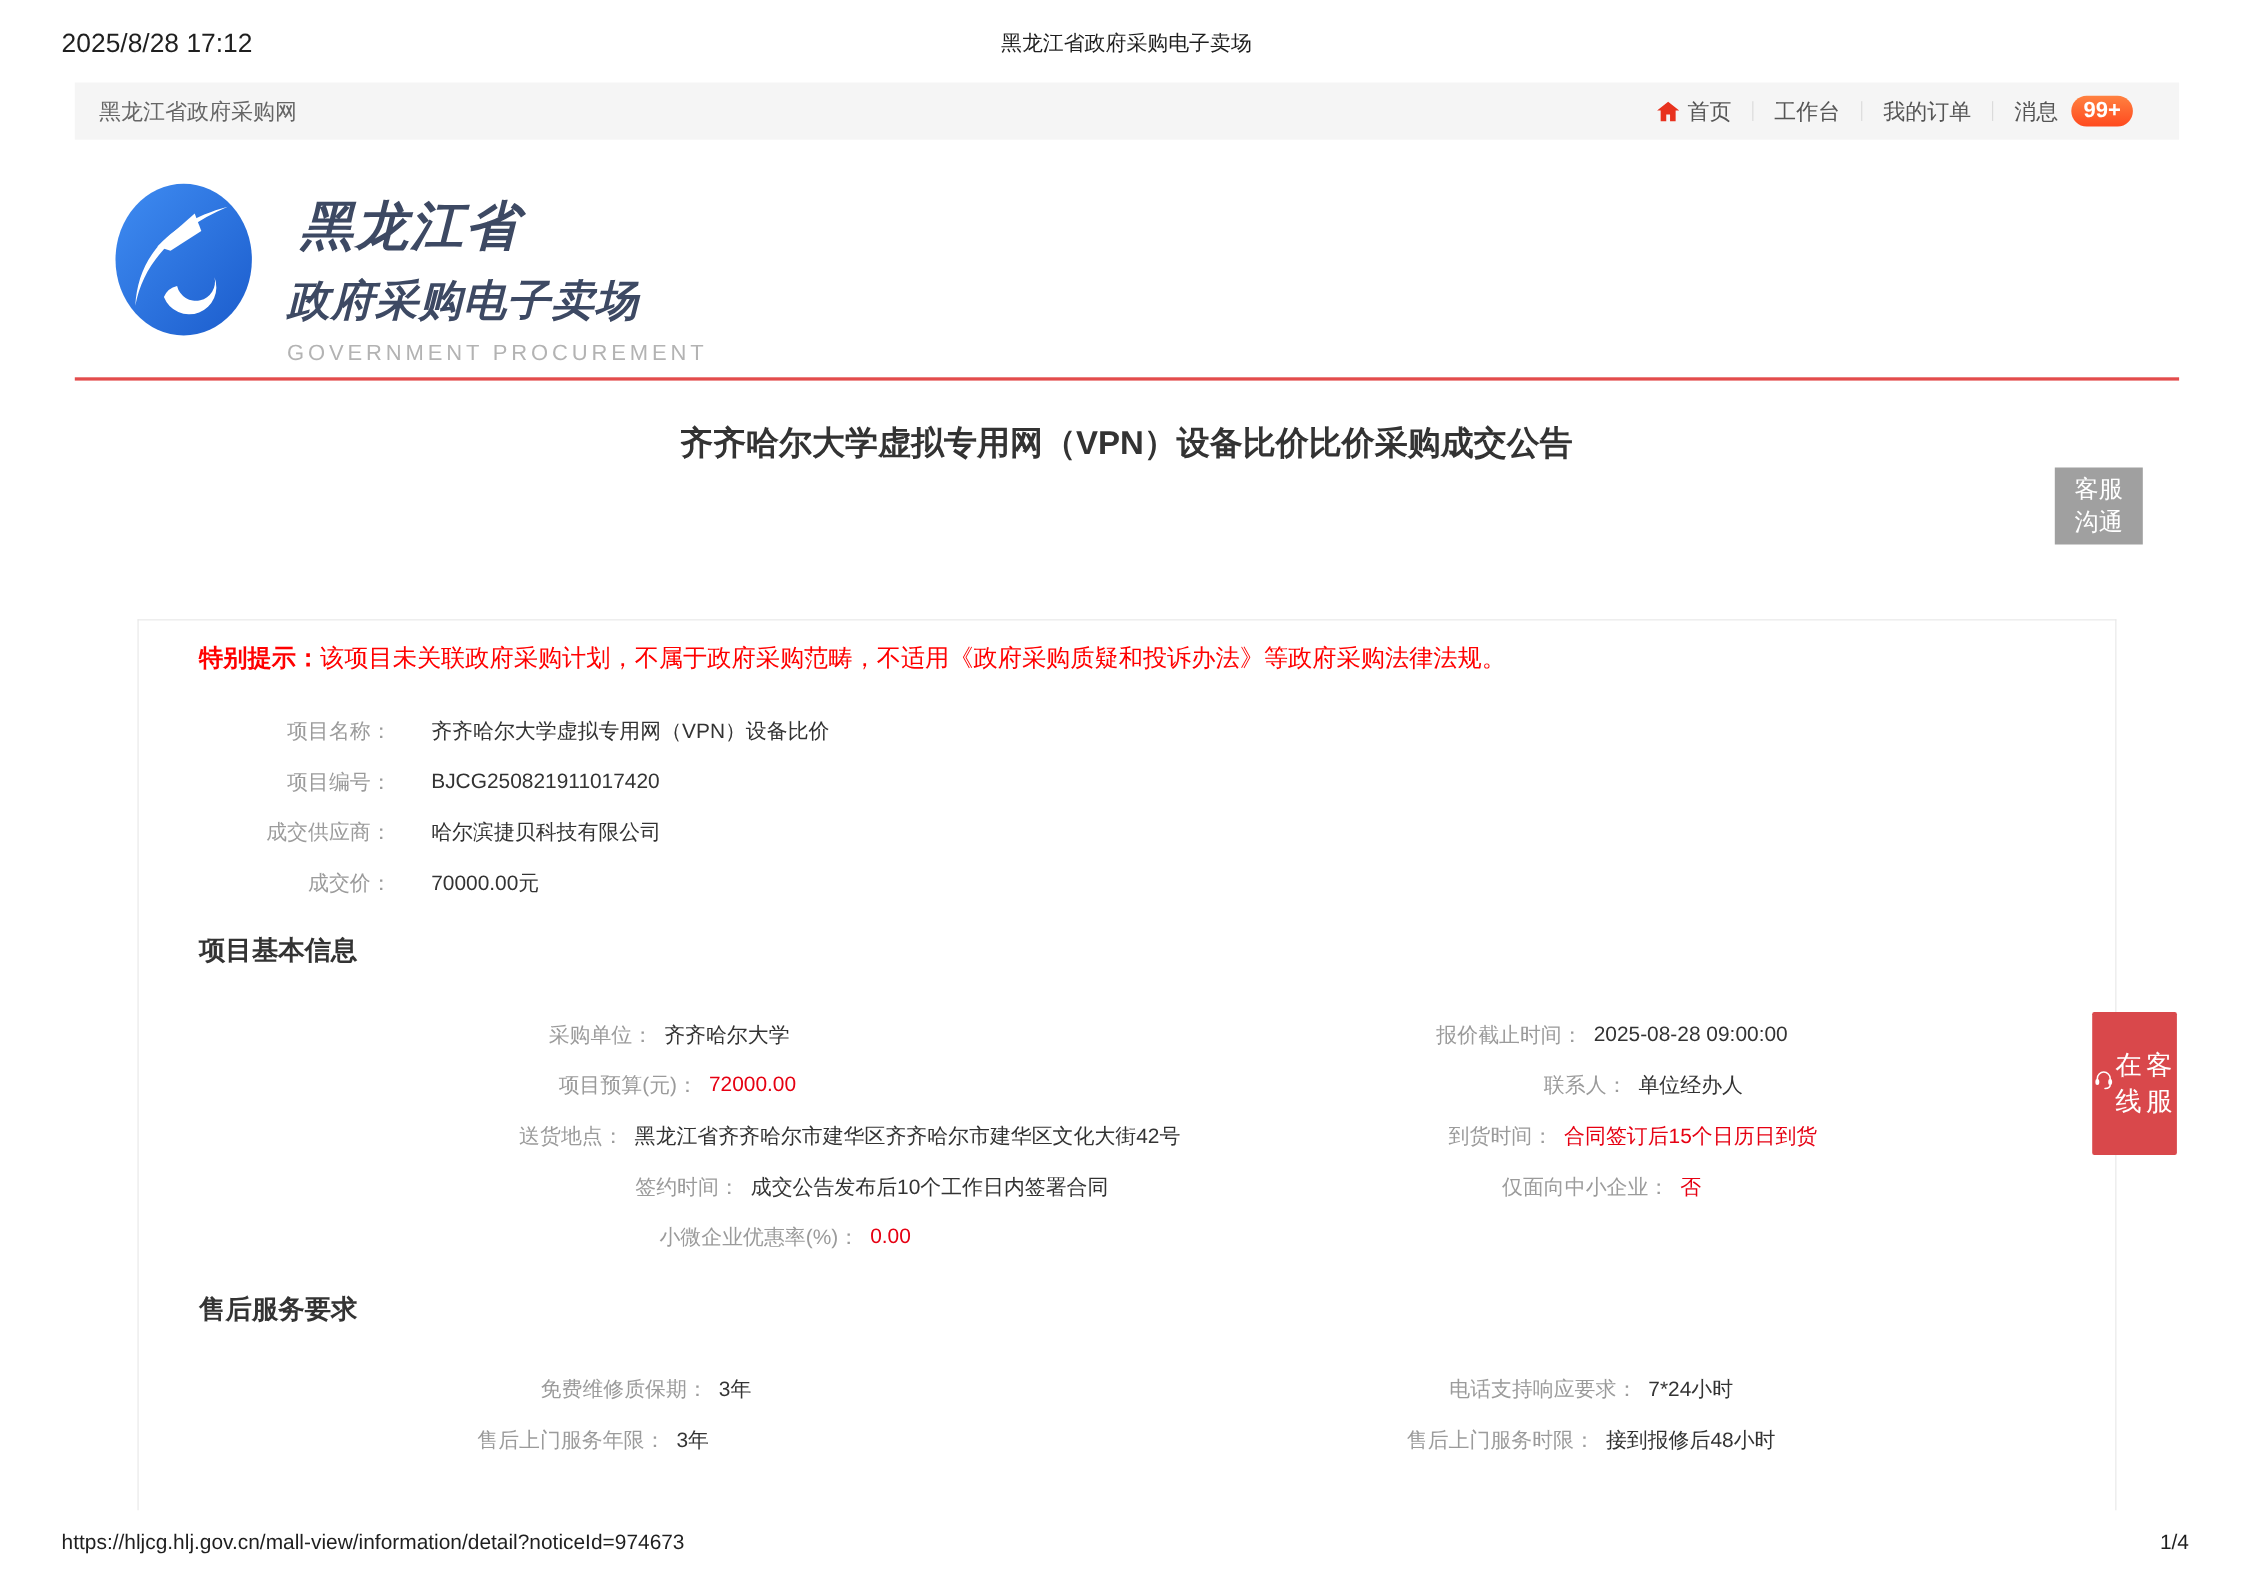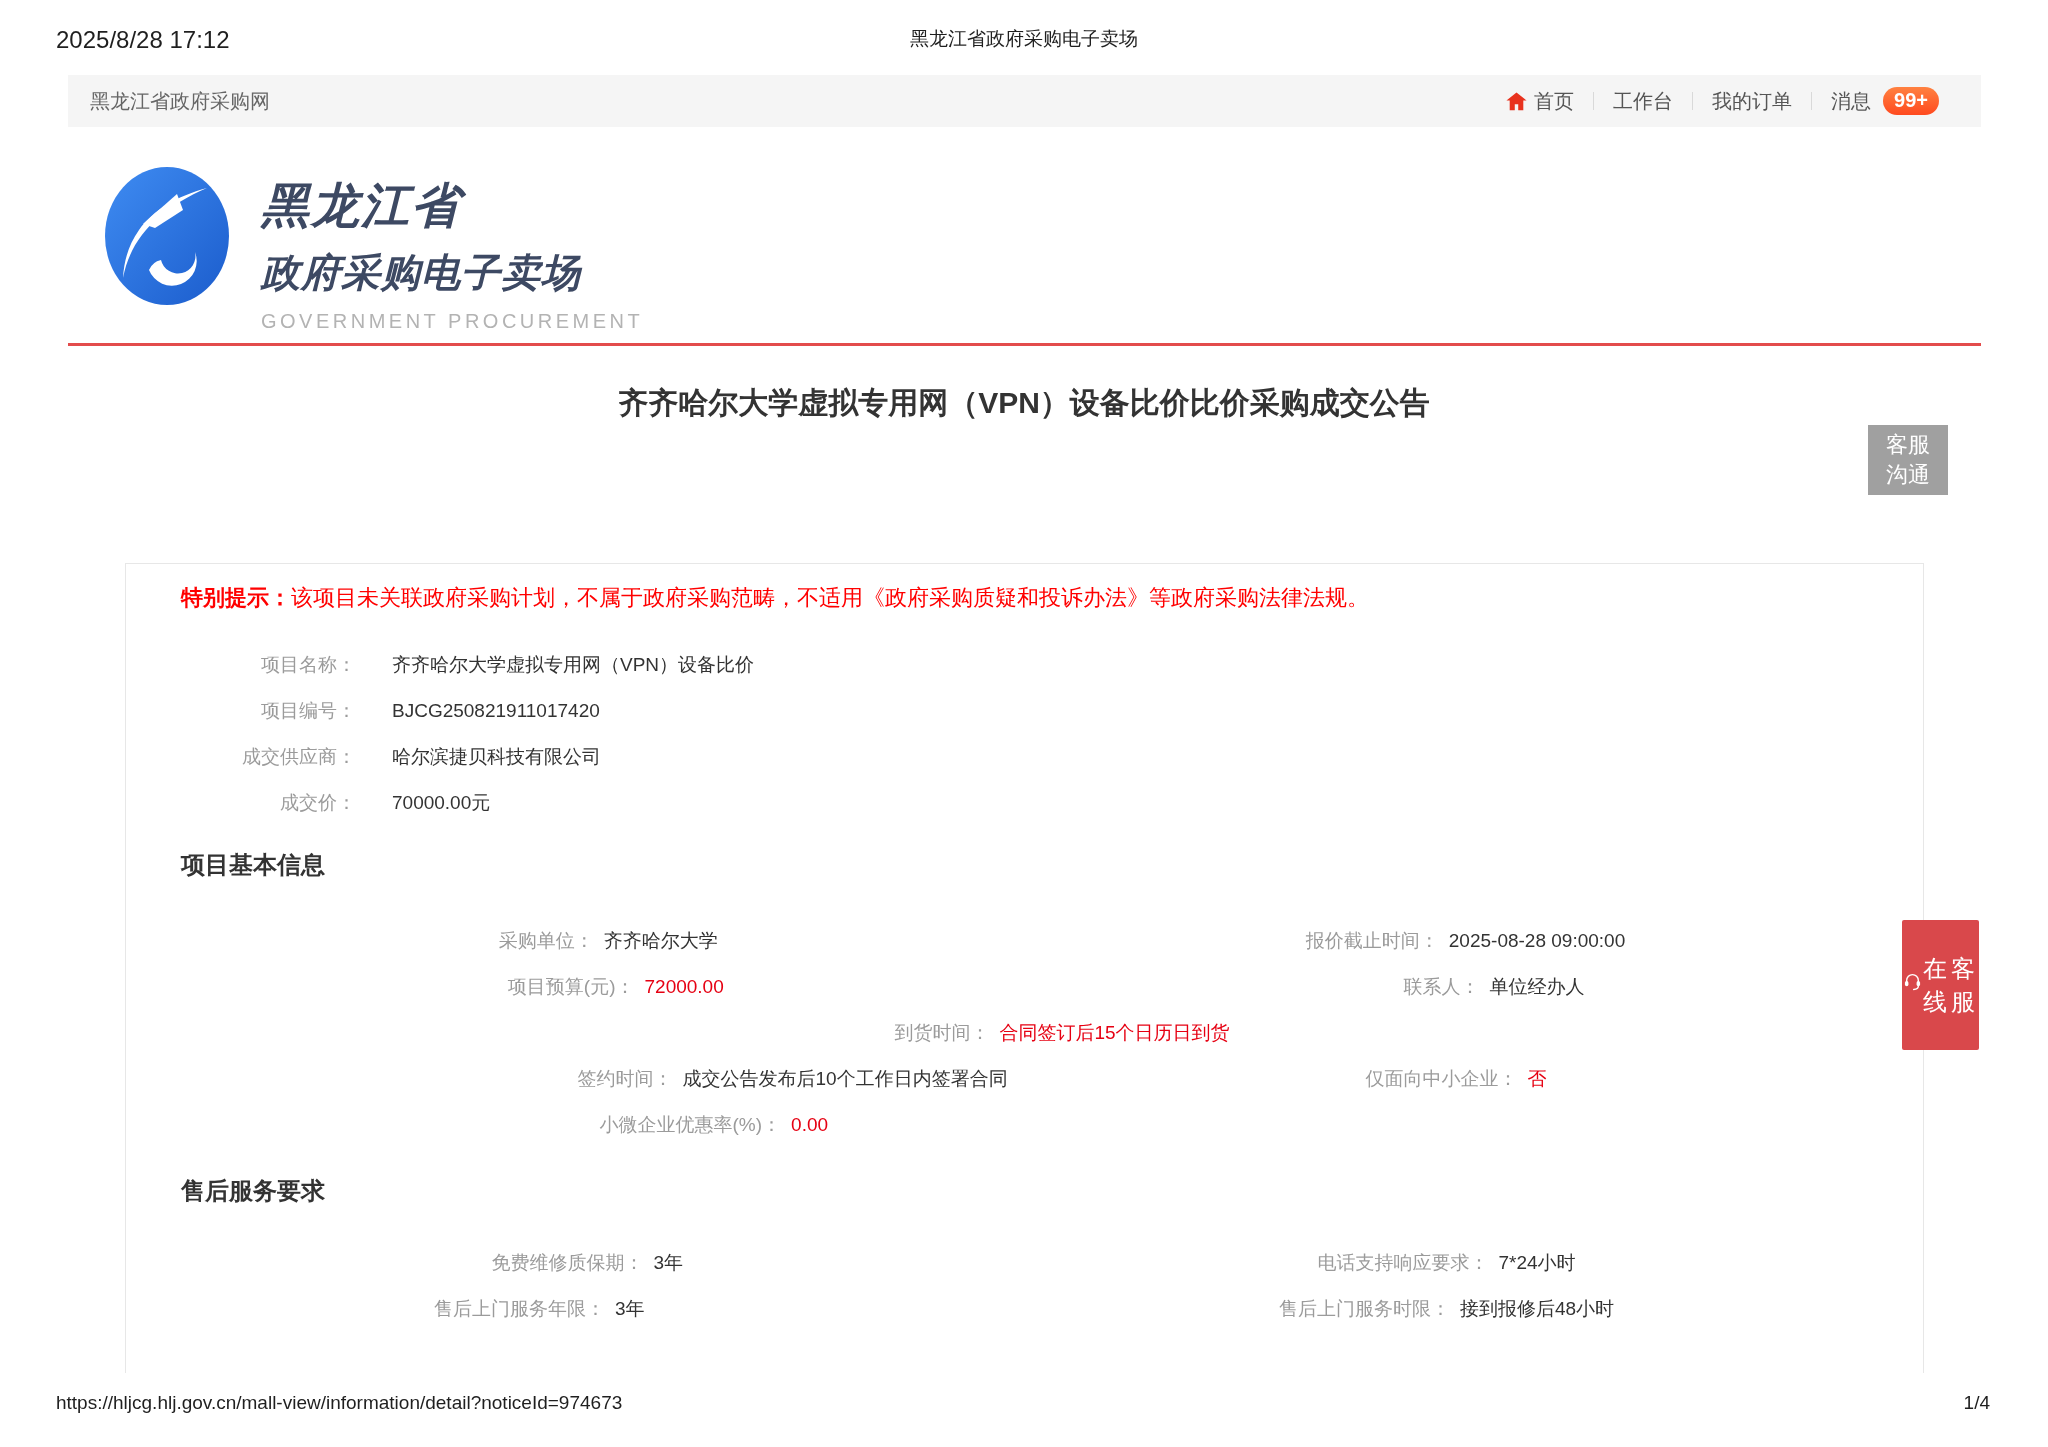--- a/index.html
+++ b/index.html
@@ -21,21 +21,21 @@
   .nav-item { display:flex; align-items:center; font-size:20px; color:#555; cursor:pointer; }
   .nav-sep { width:1px; height:18px; background:#d9d9d9; margin:0 19px; }
   .home-ic { width:23px; height:23px; margin-right:6px; }
   .badge { margin-left:12px; padding:2px 11px 3px; border-radius:15px; font-size:20px; font-weight:bold; color:#fff;
     background:linear-gradient(180deg,#ff8140 0%,#ff4a1f 100%); }
 
   
   .logo-row { position:absolute; left:103px; top:166px; display:flex; align-items:flex-start; }
   .logo-mark { width:128px; height:140px; }
   .logo-text { margin-left:30px; padding-top:8px; }
-  .logo-text .l1 { font-size:48px; font-weight:900; font-style:italic; color:#3d4963; letter-spacing:2px; }
+  .logo-text .l1 { font-size:48px; font-weight:900; font-style:italic; color:#3d4963; letter-spacing:2px;margin-left:12px; }
   .logo-text .l2 { font-size:39px; font-weight:900; font-style:italic; color:#3d4963; margin-top:8px; letter-spacing:1px; }
   .logo-text .l3 { font-size:20px; color:#b3b3b3; letter-spacing:3.5px; margin-top:10px; }
 
   .redline { position:absolute; left:68px; top:343px; width:1913px; height:3px; background:#e34c4c; }
 
   
   .notice-title { position:absolute; left:0; top:383px; width:100%; text-align:center;
     font-size:30px; font-weight:bold; color:#333; }
   .publish-line { position:absolute; left:0; top:448px; width:100%; text-align:center;
     font-size:22px; font-weight:bold; color:#808080; }
@@ -178,20 +178,24 @@
         <span class="col-l">
           <span class="lbl">项目预算(元)：</span>
           <span class="val red">72000.00</span>
         </span>
         <span class="col-r">
           <span class="lbl">联系人：</span>
           <span class="val">单位经办人</span>
         </span>
       </div>
       <div class="row cols">
+        <span class="col-l">
+          <span class="lbl">送货地点：</span>
+          <span class="val">黑龙江省齐齐哈尔市建华区齐齐哈尔市建华区文化大街42号</span>
+        </span>
         <span class="col-r">
           <span class="lbl">到货时间：</span>
           <span class="val red">合同签订后15个日历日到货</span>
         </span>
       </div>
       <div class="row cols">
         <span class="col-l">
           <span class="lbl">签约时间：</span>
           <span class="val">成交公告发布后10个工作日内签署合同</span>
         </span>

